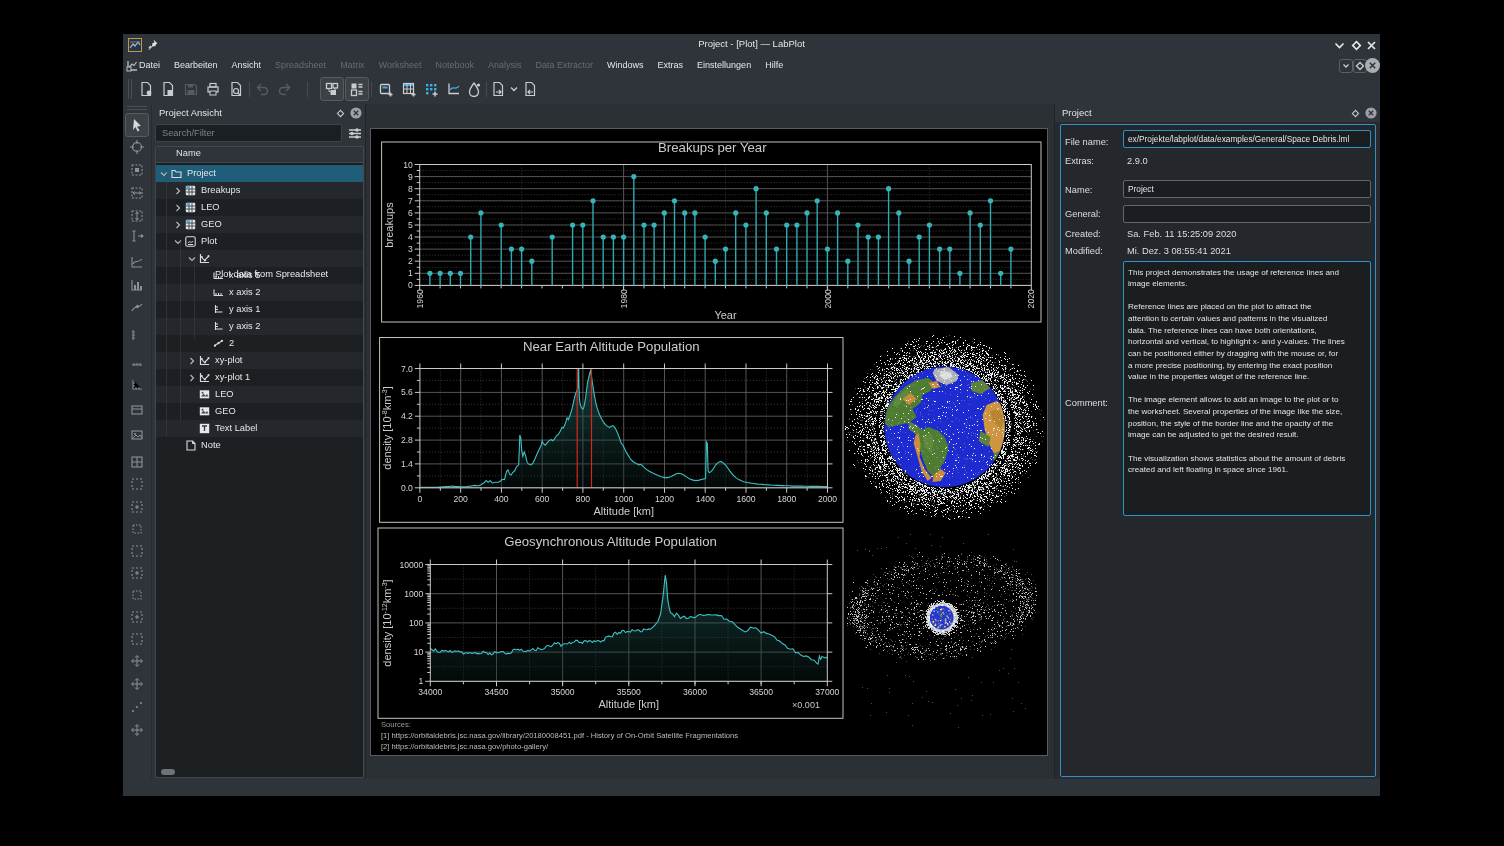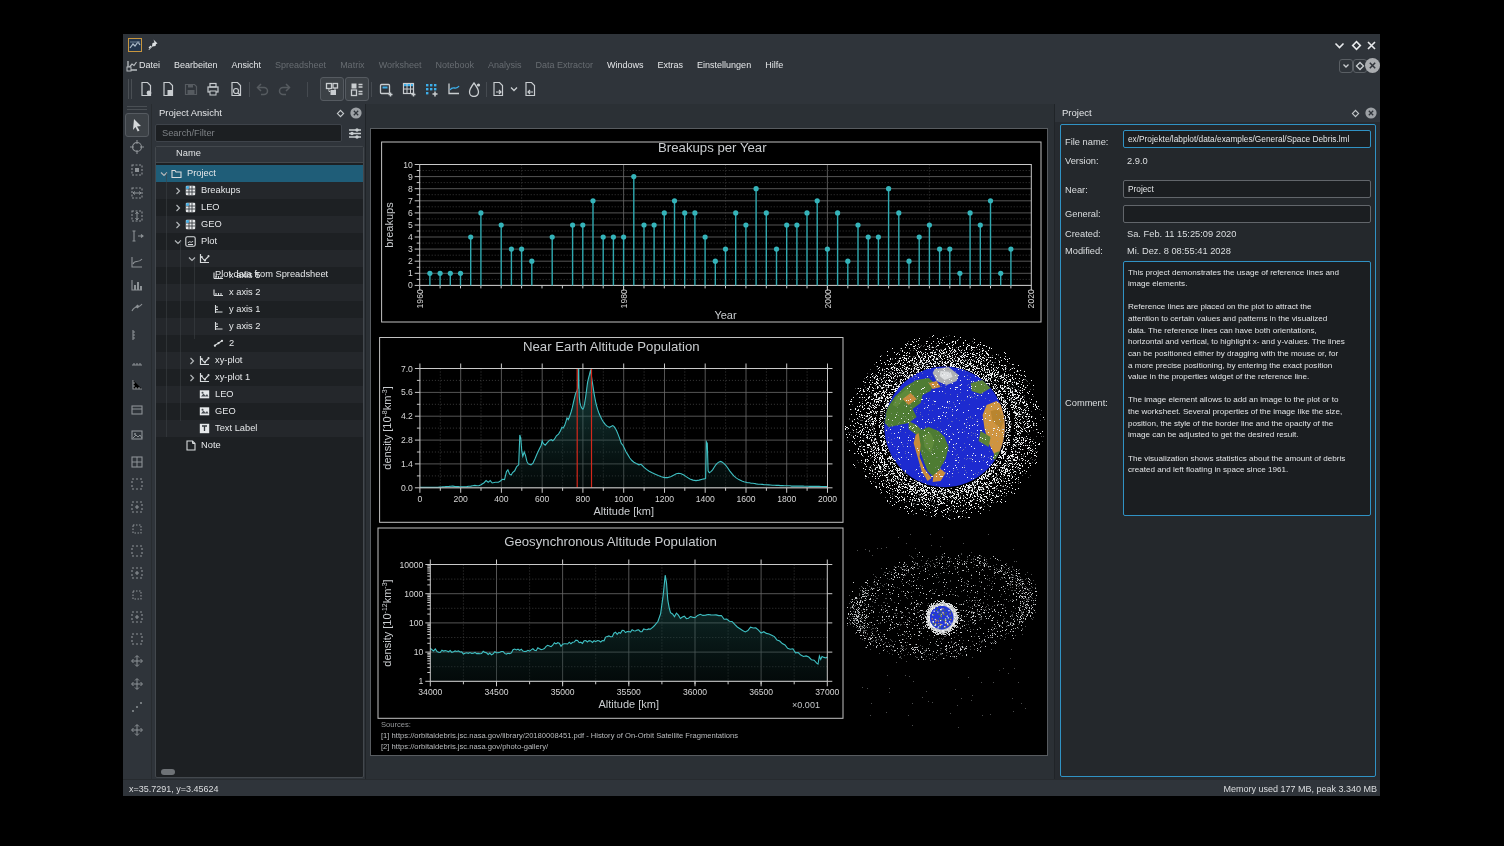--- a/index.html
+++ b/index.html
@@ -42,20 +42,21 @@
           <path d="M1 9l3-4 2 2 3-4 2 3" fill="none" stroke="#aebdcb" stroke-width="1.2"></path>
           <path d="M1 3h10" stroke="#6c7f92" stroke-width="1"></path>
         </svg>
       </div>
       <div class="abs" style="left:23px;top:4px">
         <svg width="13" height="13" viewBox="0 0 13 13" style="">
           <path d="M7.5 1.5l4 4-1.5.5-.5 2-3 .5-3.5 3.5-.5-.5L6 8l.5-3 2-.5z" fill="#dfe2e4"></path>
           <path d="M3 10l2-2" stroke="#dfe2e4" stroke-width="1.2"></path>
         </svg>
       </div>
+      <div class="abs" style="left:0;right:0;top:4px;text-align:center;font-size:9.5px;color:#e4e6e8">Project - [Plot] — LabPlot</div>
       <div class="abs" style="right:34px;top:5px">
         <svg width="13" height="13" viewBox="0 0 13 13" style="">
           <path d="M2.5 4.5l4 4 4-4" fill="none" stroke="#e8eaec" stroke-width="1.6"></path>
         </svg>
       </div>
       <div class="abs" style="right:17px;top:5px">
         <svg width="13" height="13" viewBox="0 0 13 13" style="">
           <rect x="3.8" y="3.8" width="5.4" height="5.4" fill="none" stroke="#e8eaec" stroke-width="1.6" transform="rotate(45 6.5 6.5)"></rect>
         </svg>
       </div>
@@ -890,30 +891,26 @@
         <span class="abs" style="right:3px;top:3px">
           <svg width="12" height="12" viewBox="0 0 12 12" style="">
             <circle cx="6" cy="6" r="5.6" fill="#9da1a5"></circle>
             <path d="M3.8 3.8l4.4 4.4M8.2 3.8L3.8 8.2" stroke="#2f343a" stroke-width="1.3"></path>
           </svg>
         </span>
       </div>
       <div class="grp">
         <div class="lab" style="top:11.5px">File name:</div>
         <div class="inp foc" style="top:5px">ex/Projekte/labplot/data/examples/General/Space Debris.lml</div>
-        <div class="lab" style="top:30.5px">Version:</div>
+        <div class="lab" style="top:30.5px">Extras:</div>
         <div class="val" style="left:66px;top:30.5px">2.9.0</div>
-        <div class="lab" style="top:59.5px">Near:</div>
+        <div class="lab" style="top:59.5px">Name:</div>
         <div class="inp" style="top:55px">Project</div>
         <div class="lab" style="top:83.5px">General:</div>
         <div class="inp" style="top:79.5px"></div>
         <div class="lab" style="top:104px">Created:</div>
         <div class="val" style="left:66px;top:104px">Sa. Feb. 11 15:25:09 2020</div>
         <div class="lab" style="top:120.5px">Modified:</div>
-        <div class="val" style="left:66px;top:120.5px">Mi. Dez. 8 08:55:41 2028</div>
+        <div class="val" style="left:66px;top:120.5px">Mi. Dez. 3 08:55:41 2021</div>
         <div class="lab" style="top:273px">Comment:</div>
         <div id="comment">This project demonstrates the usage of reference lines and<br>image elements.<br><br>Reference lines are placed on the plot to attract the<br>attention to certain values and patterns in the visualized<br>data. The reference lines can have both orientations,<br>horizontal and vertical, to highlight x- and y-values. The lines<br>can be positioned either by dragging with the mouse or, for<br>a more precise positioning, by entering the exact position<br>value in the properties widget of the reference line.<br><br>The image element allows to add an image to the plot or to<br>the worksheet. Several properties of the image like the size,<br>position, the style of the border line and the opacity of the<br>image can be adjusted to get the desired result.<br><br>The visualization shows statistics about the amount of debris<br>created and left floating in space since 1961.</div>
       </div>
-    </div>
-    <div id="statusbar">
-      <span class="lt">x=35.7291, y=3.45624</span>
-      <span class="rt">Memory used 177 MB, peak 3.340 MB</span>
     </div>
   </div>
 </body></html>

